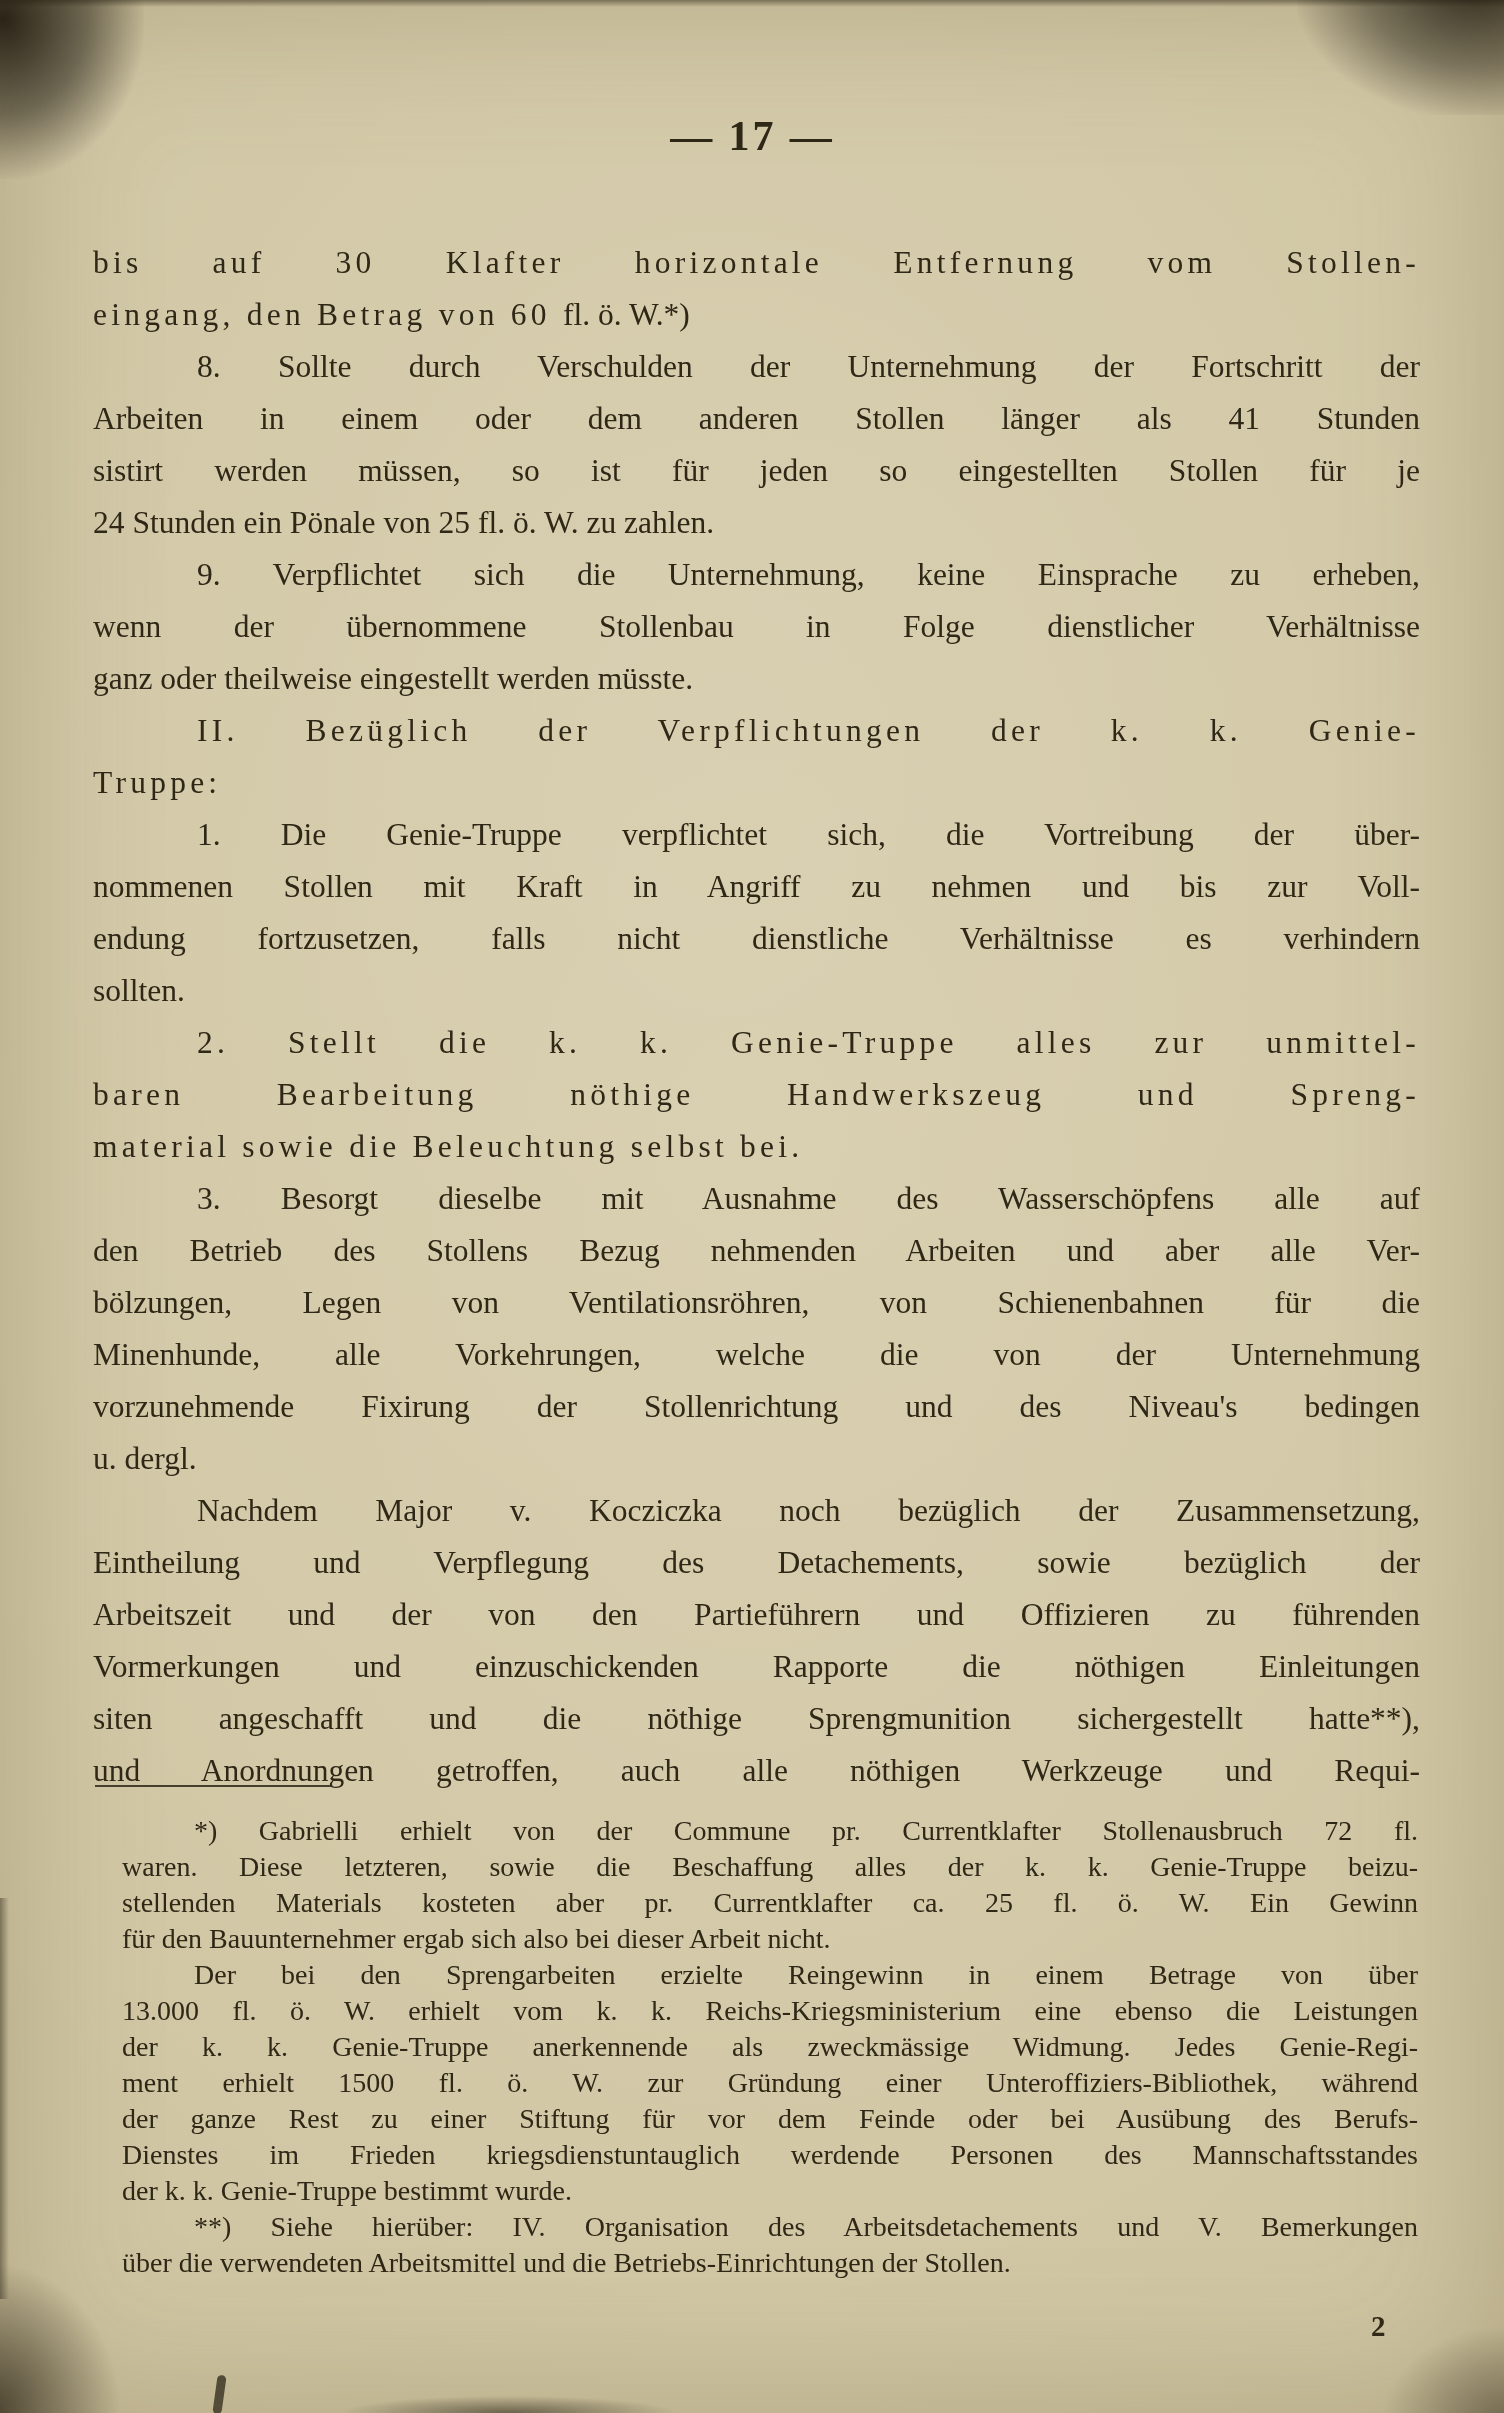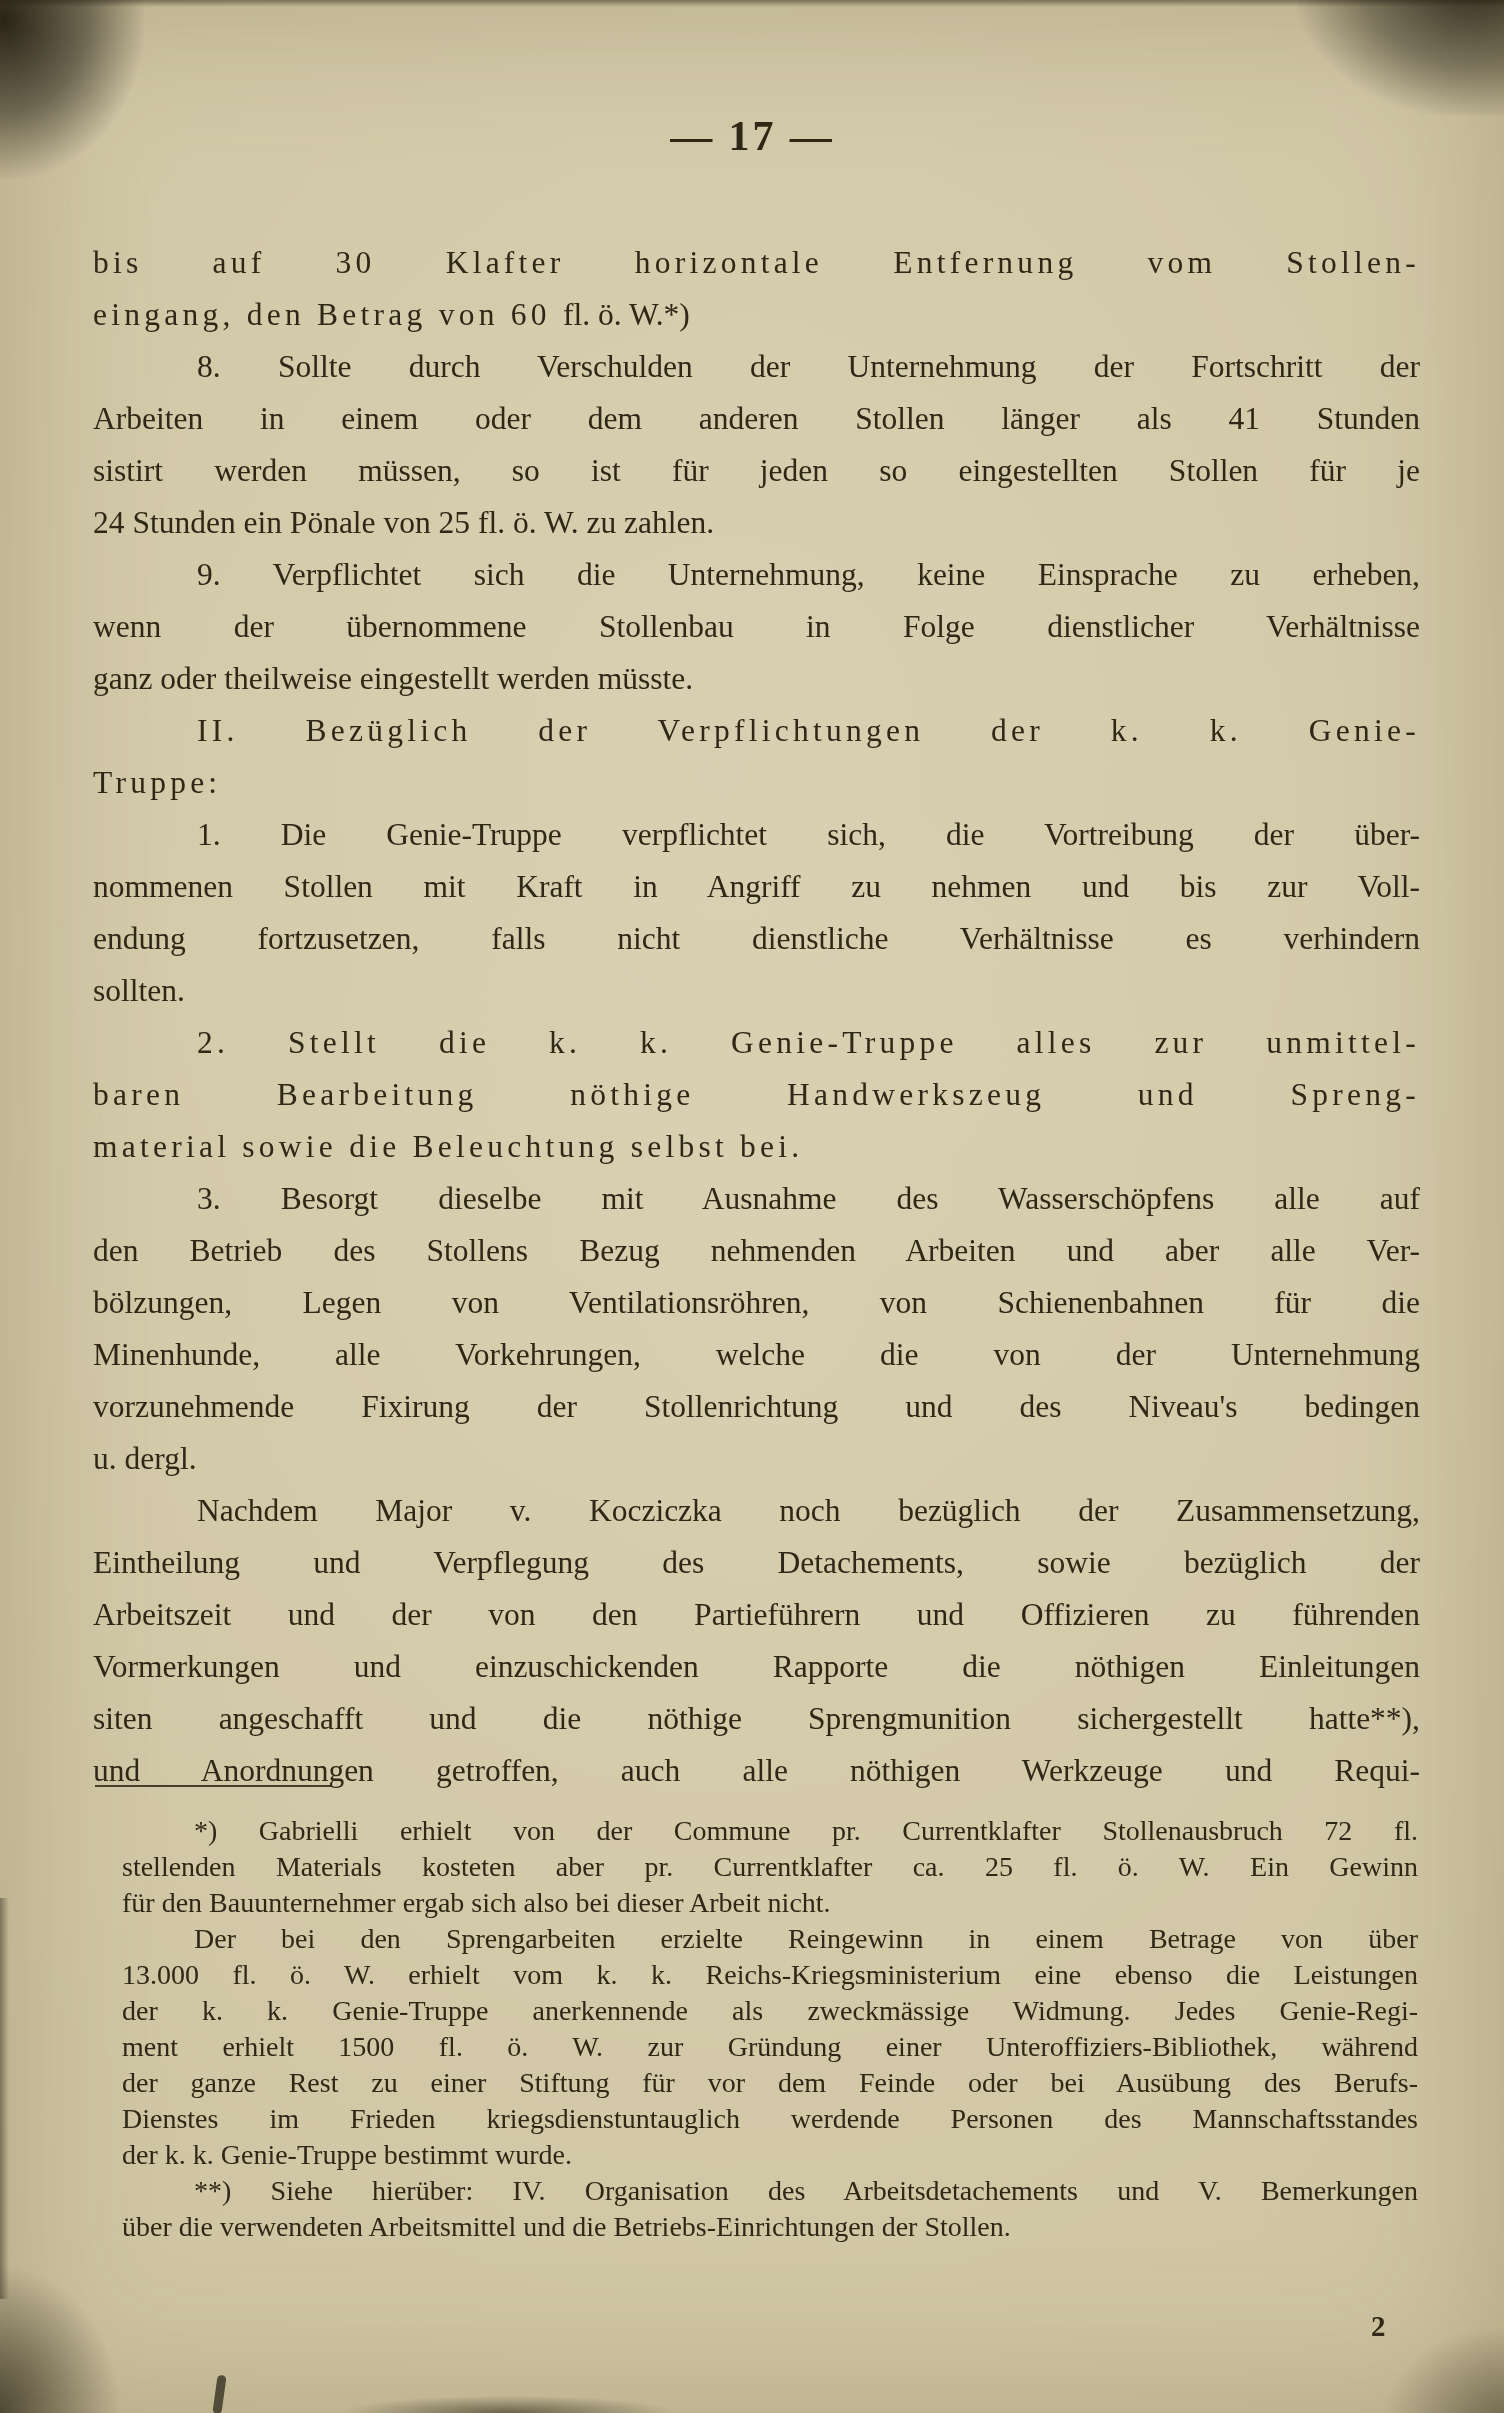--- a/index.html
+++ b/index.html
@@ -116,20 +116,21 @@
       <div class="line"><span>Arbeitszeit und der von den Partieführern und Offizieren zu führenden</span></div>
       <div class="line"><span>Vormerkungen und einzuschickenden Rapporte die nöthigen Einleitungen</span></div>
       <div class="line"><span>siten angeschafft und die nöthige Sprengmunition sichergestellt hatte**),</span></div>
       <div class="line"><span>und Anordnungen getroffen, auch alle nöthigen Werkzeuge und Requi-</span></div>
     </div>
 
   <div class="footnote-rule"></div>
 
   <div class="footnotes" id="footnotes">
       <div class="line ind"><span>*) Gabrielli erhielt von der Commune pr. Currentklafter Stollenausbruch 72 fl.</span></div>
+      <div class="line"><span>waren. Diese letzteren, sowie die Beschaffung alles der k. k. Genie-Truppe beizu-</span></div>
       <div class="line"><span>stellenden Materials kosteten aber pr. Currentklafter ca. 25 fl. ö. W. Ein Gewinn</span></div>
       <div class="line last"><span>für den Bauunternehmer ergab sich also bei dieser Arbeit nicht.</span></div>
       <div class="line ind"><span>Der bei den Sprengarbeiten erzielte Reingewinn in einem Betrage von über</span></div>
       <div class="line"><span>13.000 fl. ö. W. erhielt vom k. k. Reichs-Kriegsministerium eine ebenso die Leistungen</span></div>
       <div class="line"><span>der k. k. Genie-Truppe anerkennende als zweckmässige Widmung. Jedes Genie-Regi-</span></div>
       <div class="line"><span>ment erhielt 1500 fl. ö. W. zur Gründung einer Unteroffiziers-Bibliothek, während</span></div>
       <div class="line"><span>der ganze Rest zu einer Stiftung für vor dem Feinde oder bei Ausübung des Berufs-</span></div>
       <div class="line"><span>Dienstes im Frieden kriegsdienstuntauglich werdende Personen des Mannschaftsstandes</span></div>
       <div class="line last"><span>der k. k. Genie-Truppe bestimmt wurde.</span></div>
       <div class="line ind"><span>**) Siehe hierüber: IV. Organisation des Arbeitsdetachements und V. Bemerkungen</span></div>

